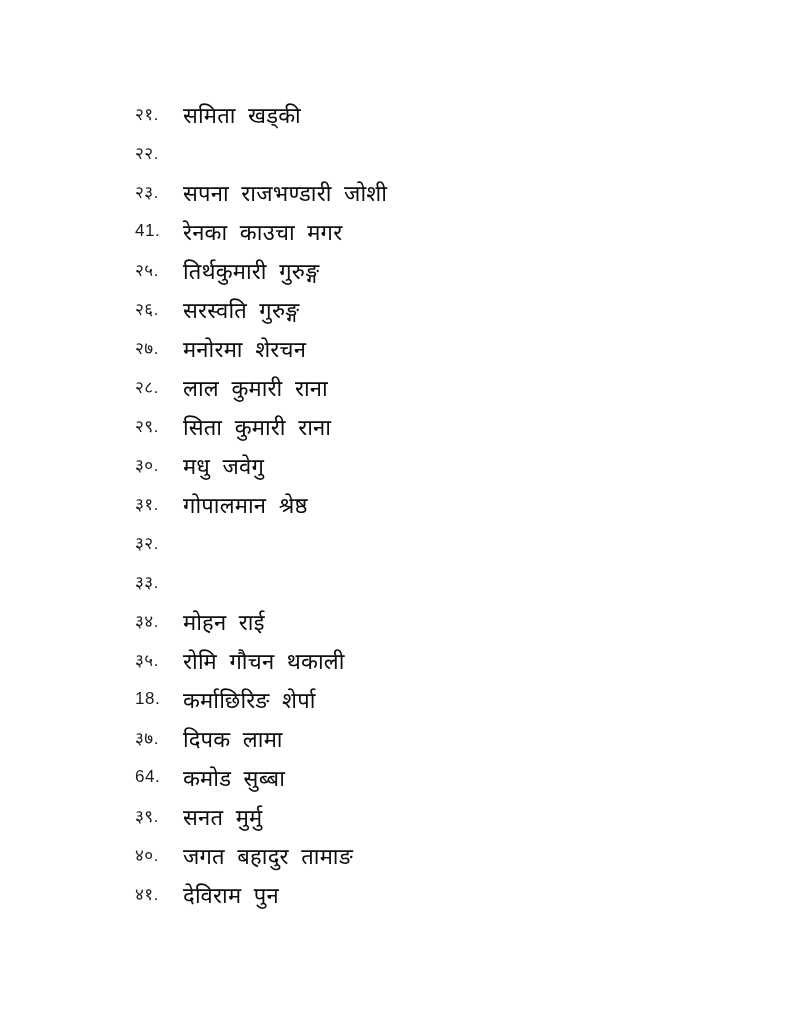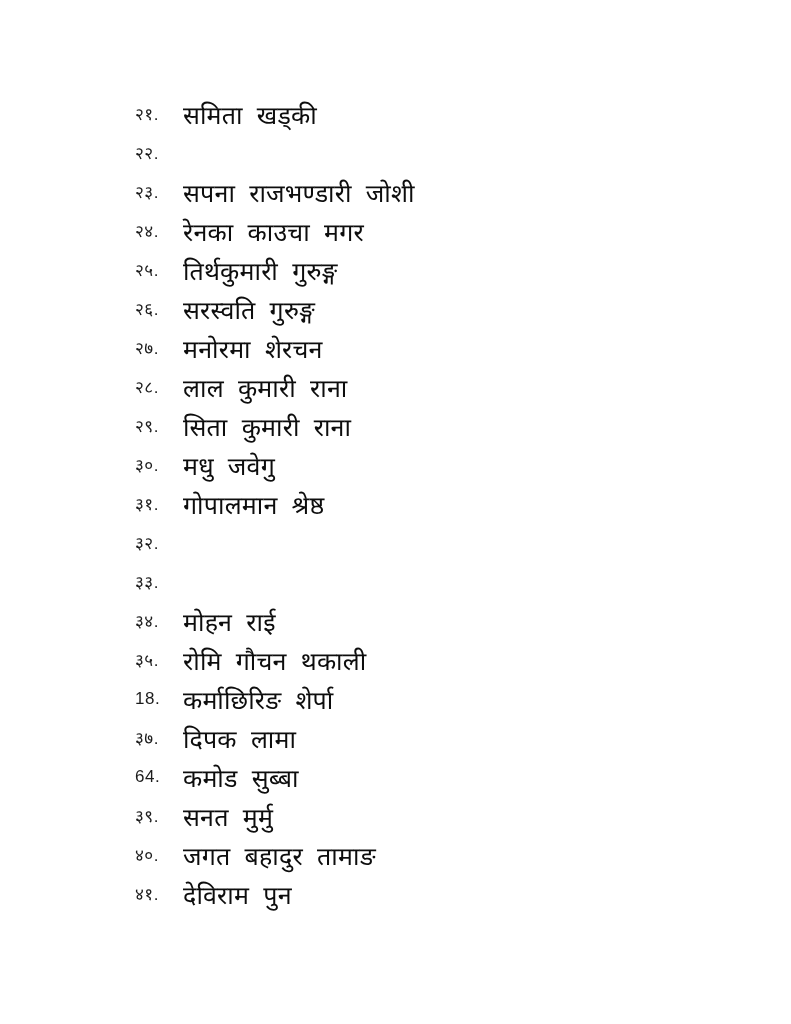--- a/index.html
+++ b/index.html
@@ -31,21 +31,21 @@
   }
   .num {
     display: inline-block;
     width: 48px;
     flex: 0 0 48px;
     font-size: 17px;
     color: #1c1c1c;
     letter-spacing: 0.5px;
   }
   .name {
-    font-size: 25px;
+    font-size: 22px;
     color: #0d0d0d;
     word-spacing: 0.28em;
     letter-spacing: 0.2px;
   }
 </style>
 </head>
 <body>
 
 <div class="page">
   <div class="name-list">
@@ -55,21 +55,21 @@
       <span class="name">समिता खड्की</span>
     </div>
     <div class="row">
       <span class="num">२२.</span>
     </div>
     <div class="row">
       <span class="num">२३.</span>
       <span class="name">सपना राजभण्डारी जोशी</span>
     </div>
     <div class="row">
-      <span class="num">२४.</span>
+      <span class="num">41.</span>
       <span class="name">रेनका काउचा मगर</span>
     </div>
     <div class="row">
       <span class="num">२५.</span>
       <span class="name">तिर्थकुमारी गुरुङ्ग</span>
     </div>
     <div class="row">
       <span class="num">२६.</span>
       <span class="name">सरस्वति गुरुङ्ग</span>
     </div>

